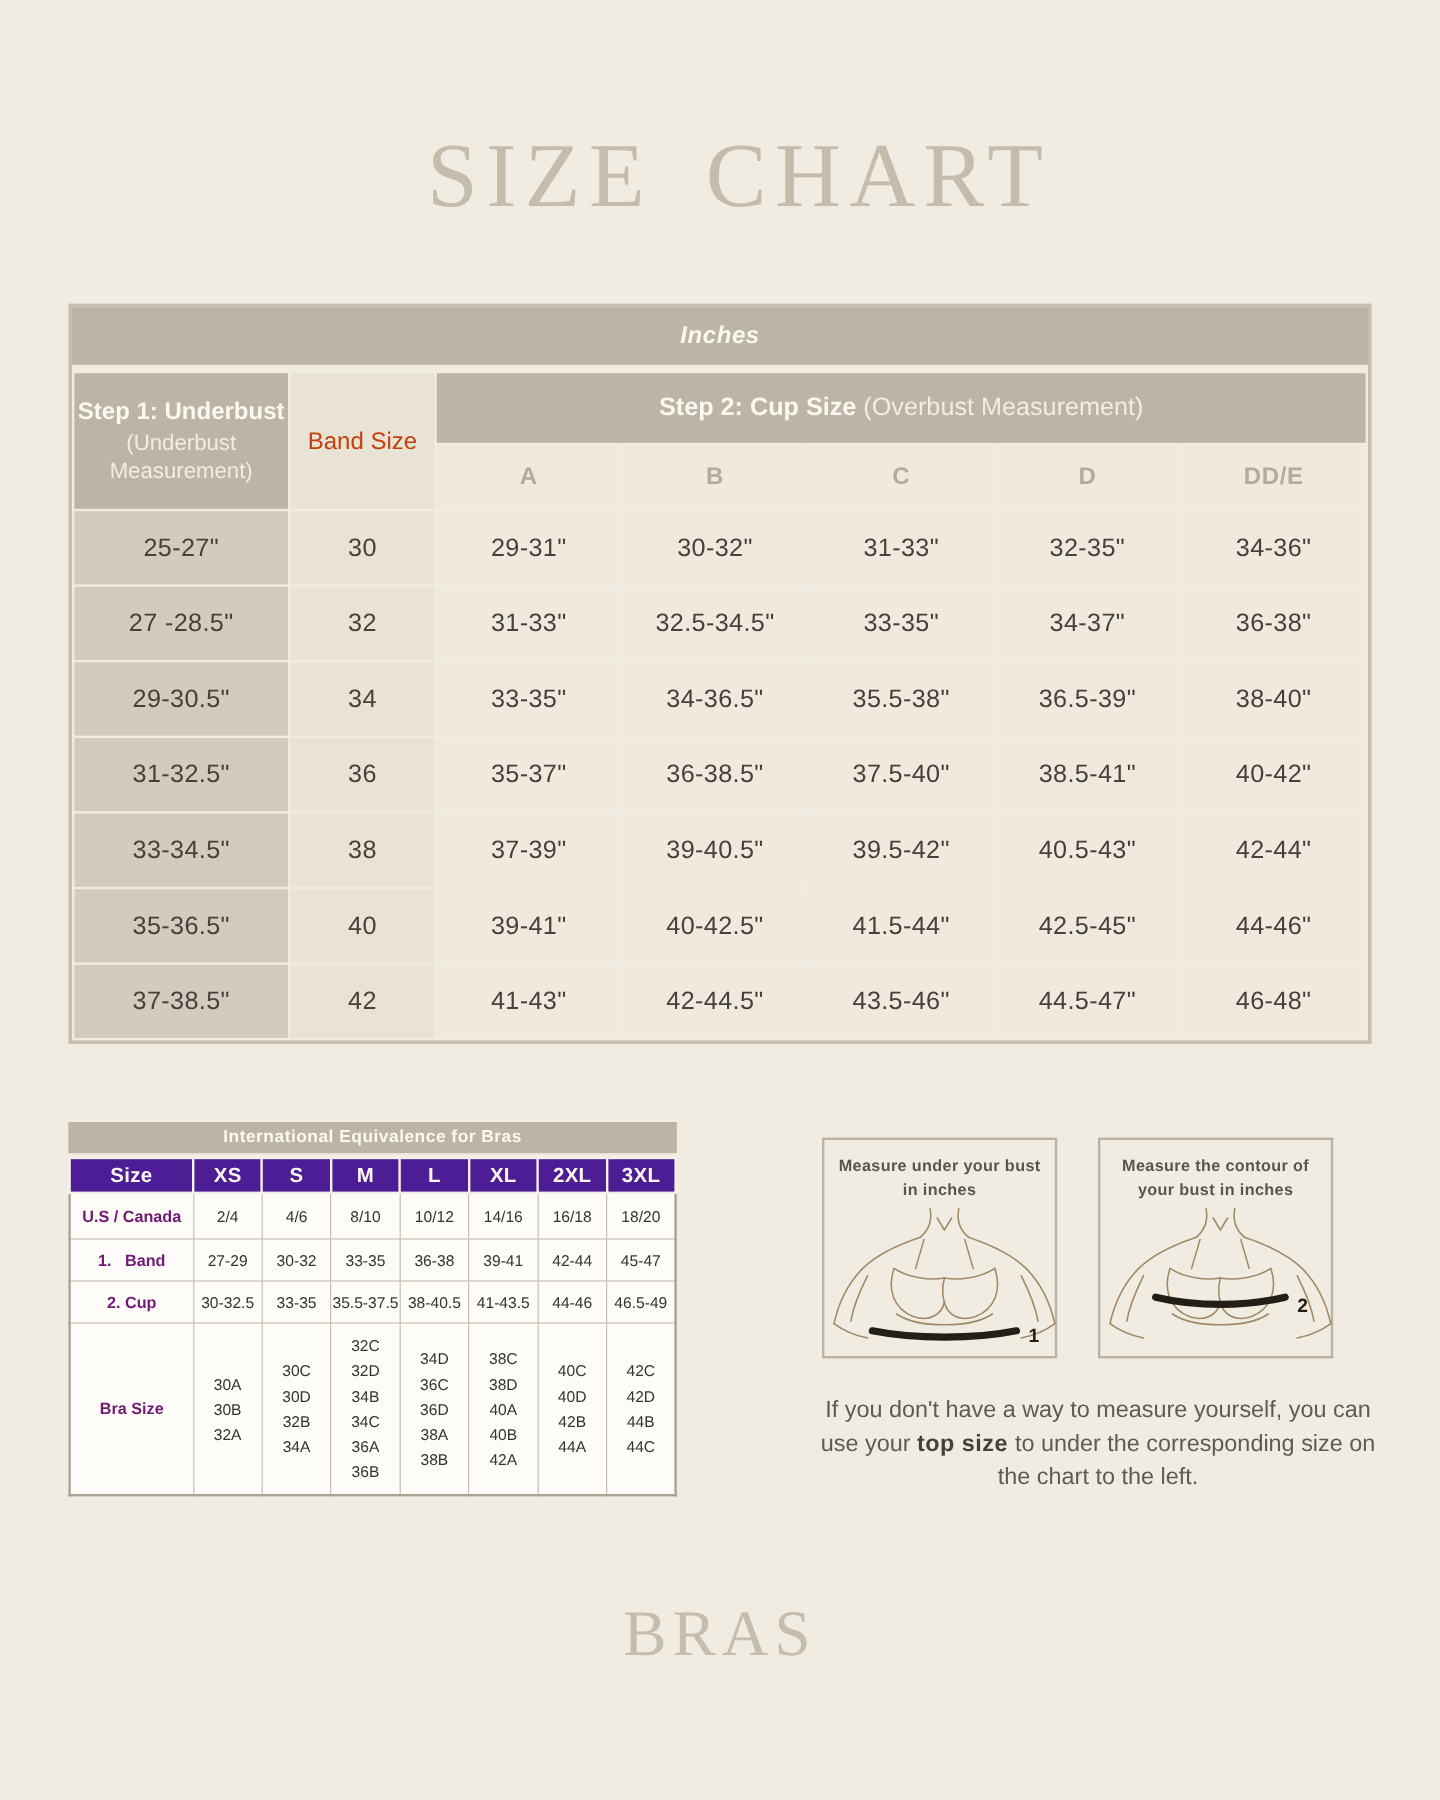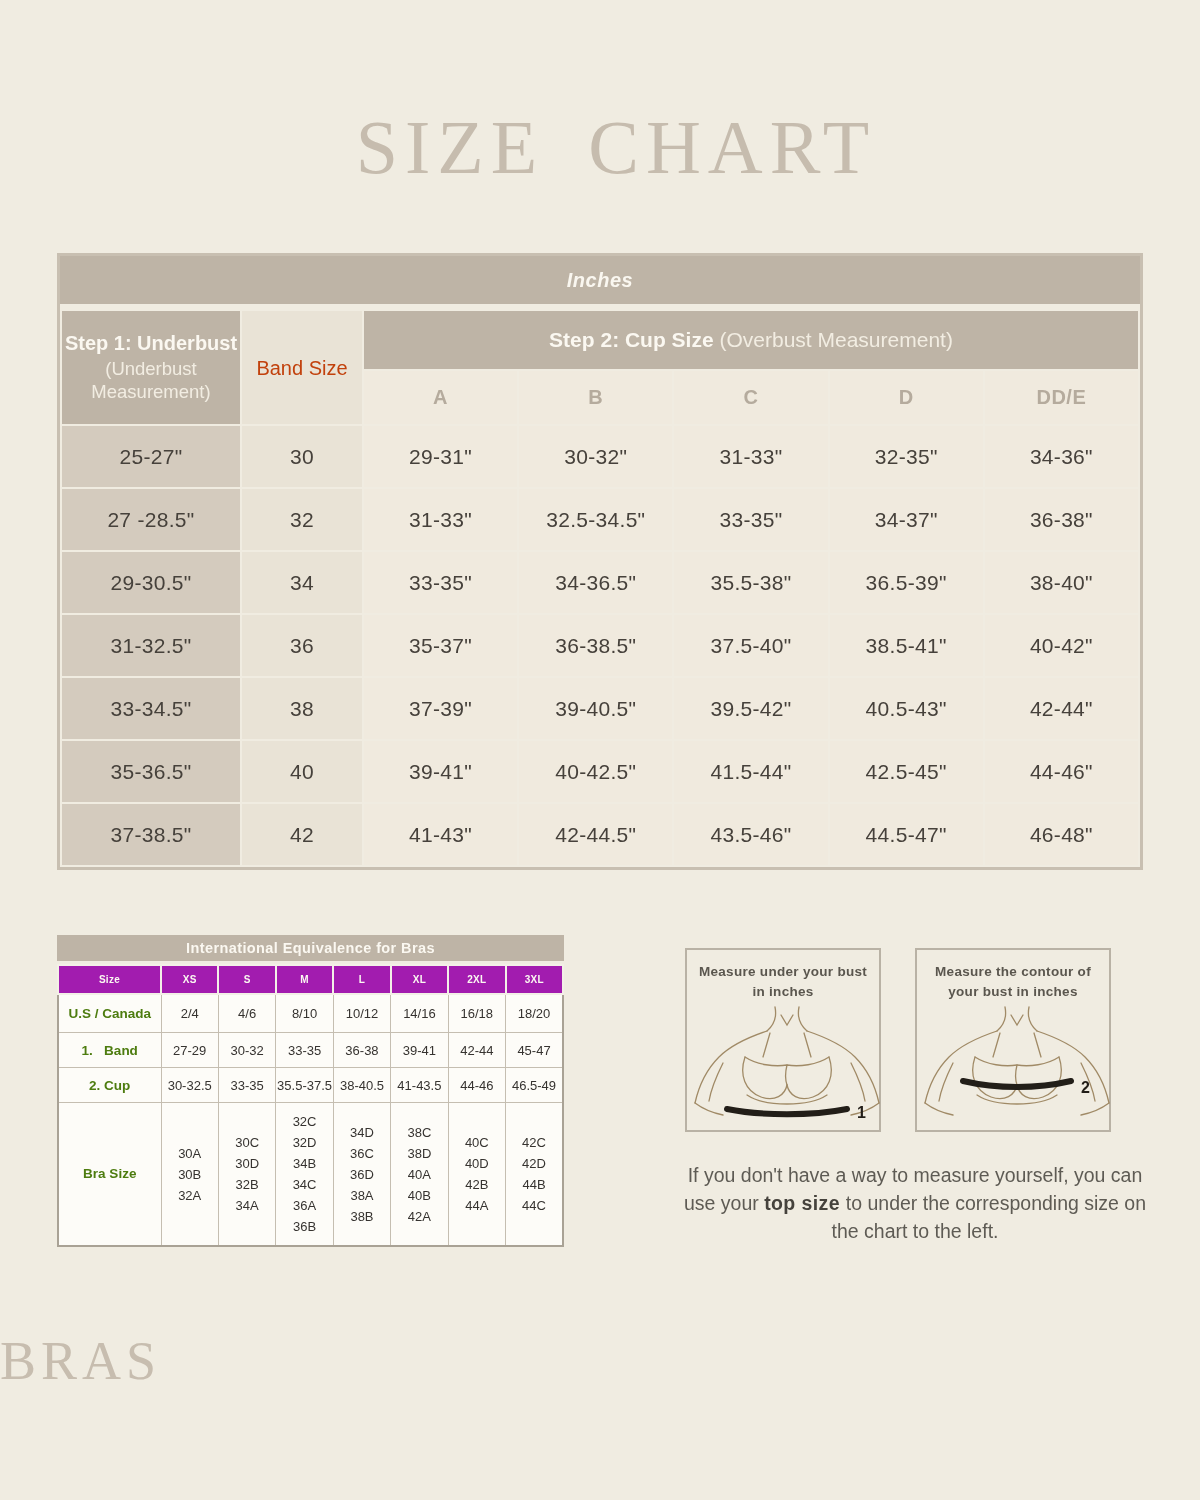--- a/index.html
+++ b/index.html
@@ -71,24 +71,24 @@
   table.intl{
     width:100%;border-collapse:collapse;background:#FDFCF8;
     border:2px solid #A9A295;table-layout:fixed;
   }
   table.intl col.c-lab{width:103px;}
   table.intl th,table.intl td{
     text-align:center;vertical-align:middle;
     border:1px solid #C5BEB1;font-size:13px;color:#363330;padding:0;
   }
   table.intl th{
-    background:#a21caf;color:#FBF8F1;font-weight:bold;
-    font-size:10px;height:27px;border:2px solid #F3F0E7;letter-spacing:.3px;
-  }
-  table.intl td.rowlab{font-weight:bold;color:#4d7c0f;font-size:13.5px;}
+    background:#4c1d95;color:#FBF8F1;font-weight:bold;
+    font-size:17px;height:27px;border:2px solid #F3F0E7;letter-spacing:.3px;
+  }
+  table.intl td.rowlab{font-weight:bold;color:#701a75;font-size:13.5px;}
   tr.r-us td{height:37px;}
   tr.r-band td{height:34px;}
   tr.r-cup td{height:34px;margin-left:20px;}
   tr.r-bra td{padding:8px 0;line-height:1.62;}
   .stack{white-space:pre-line;}
   
   .panel{
     position:absolute;top:948px;width:196px;height:184px;
     box-sizing:border-box;border:2px solid #B9B2A5;background:#F0ECE1;
   }
@@ -102,21 +102,21 @@
   .panel svg{display:block;margin:2px auto 0;}
   
   .note{
     position:absolute;left:683px;top:1162px;width:464px;
     text-align:center;font-size:19.5px;color:#5E5B54;line-height:1.43;
   }
   .note b{color:#45423C;letter-spacing:.4px;}
   
   .brand-footer{
     position:absolute;top:1330px;left:0;width:100%;
-    font-family:"Liberation Serif", serif;
+    text-align:center;font-family:"Liberation Serif", serif;
     font-size:54px;color:#C7BDAF;letter-spacing:5px;font-weight:400;
   }
 </style>
 </head>
 <body>
 
 <div class="page-title">SIZE CHART</div>
 
 <div class="main-table-wrap">
   <div class="inches-band">Inches</div>

